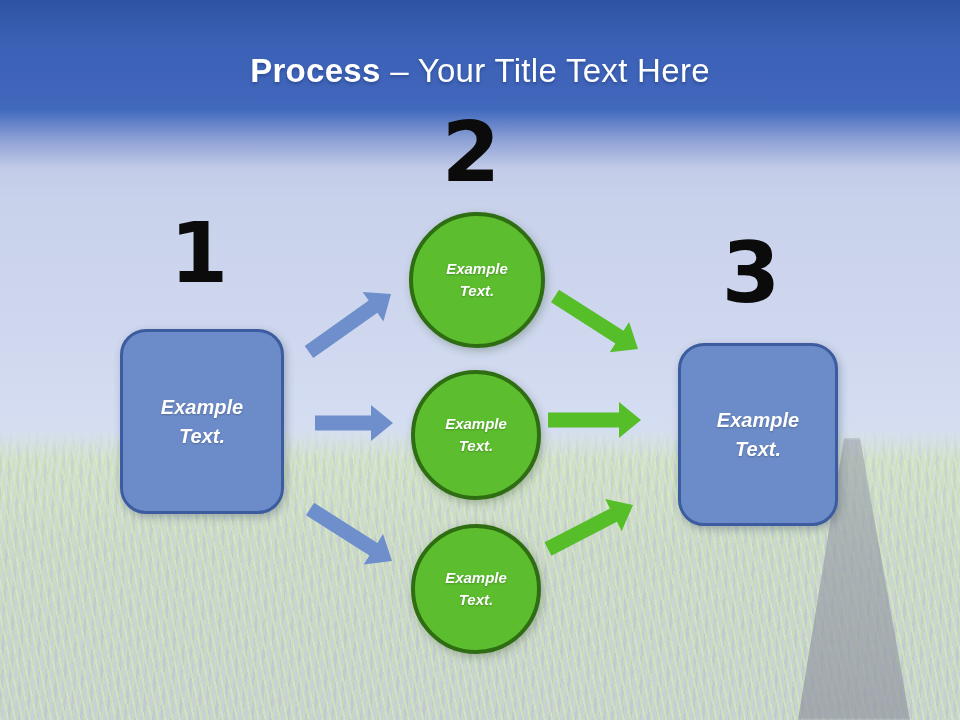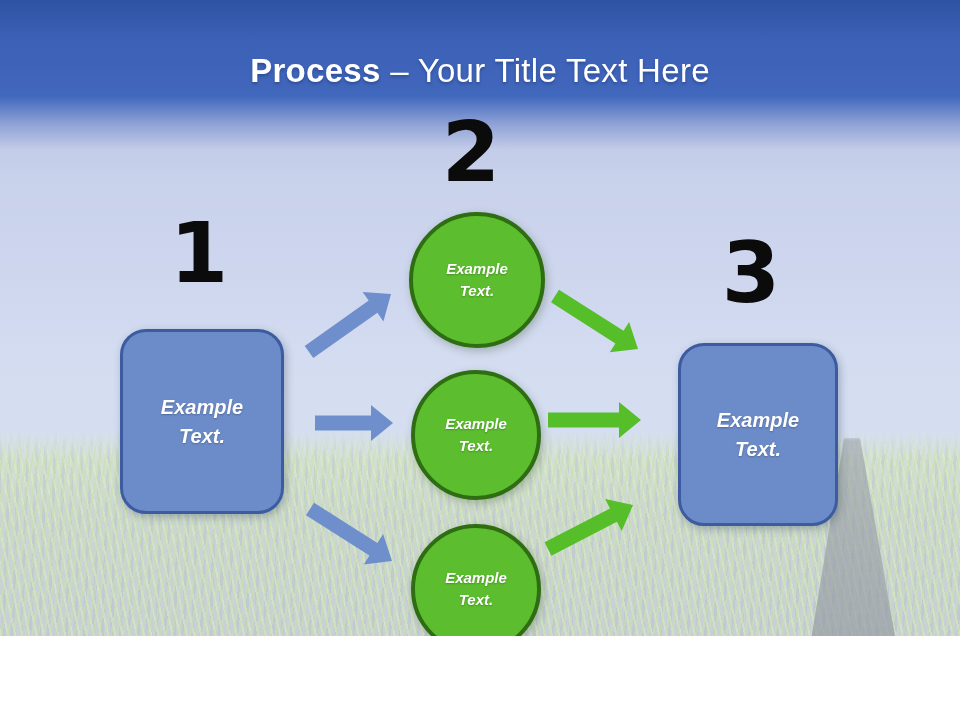--- a/index.html
+++ b/index.html
@@ -1,20 +1,20 @@
 <!DOCTYPE html>
 <html style="--title-text: #FFFFFF; --number-text: #0B0B0B; --box-fill: #6C8CC9; --box-border: #3D5CA0; --circle-fill: #5CBE2E; --circle-border: #2F6D12; --arrow-blue: #6E8FCB; --arrow-green: #55BE28;"><head>
 <meta charset="utf-8">
 <style>
   html,body{margin:0;padding:0;}
   body{
     width:960px;height:720px;overflow:hidden;
     font-family:"Liberation Sans",sans-serif;
   }
-  .slide{position:relative;width:960px;height:636px;overflow:hidden;background:#CFD8EE;}
+  .slide{position:relative;width:960px;height:720px;overflow:hidden;background:#CFD8EE;}
 
   
   .sky{
     position:absolute;inset:0;
     background:linear-gradient(180deg,
       #2E53A4 0%, #3B61B6 6%, #4065BA 13%, #4169BD 15.2%,
       #8FA2D6 19.5%, #C3CCE8 23.5%, #C9D2EB 28%,
       #CED7EE 45%, #D5DEF1 61%, #D6DFF2 100%);
   }
   .grass{

